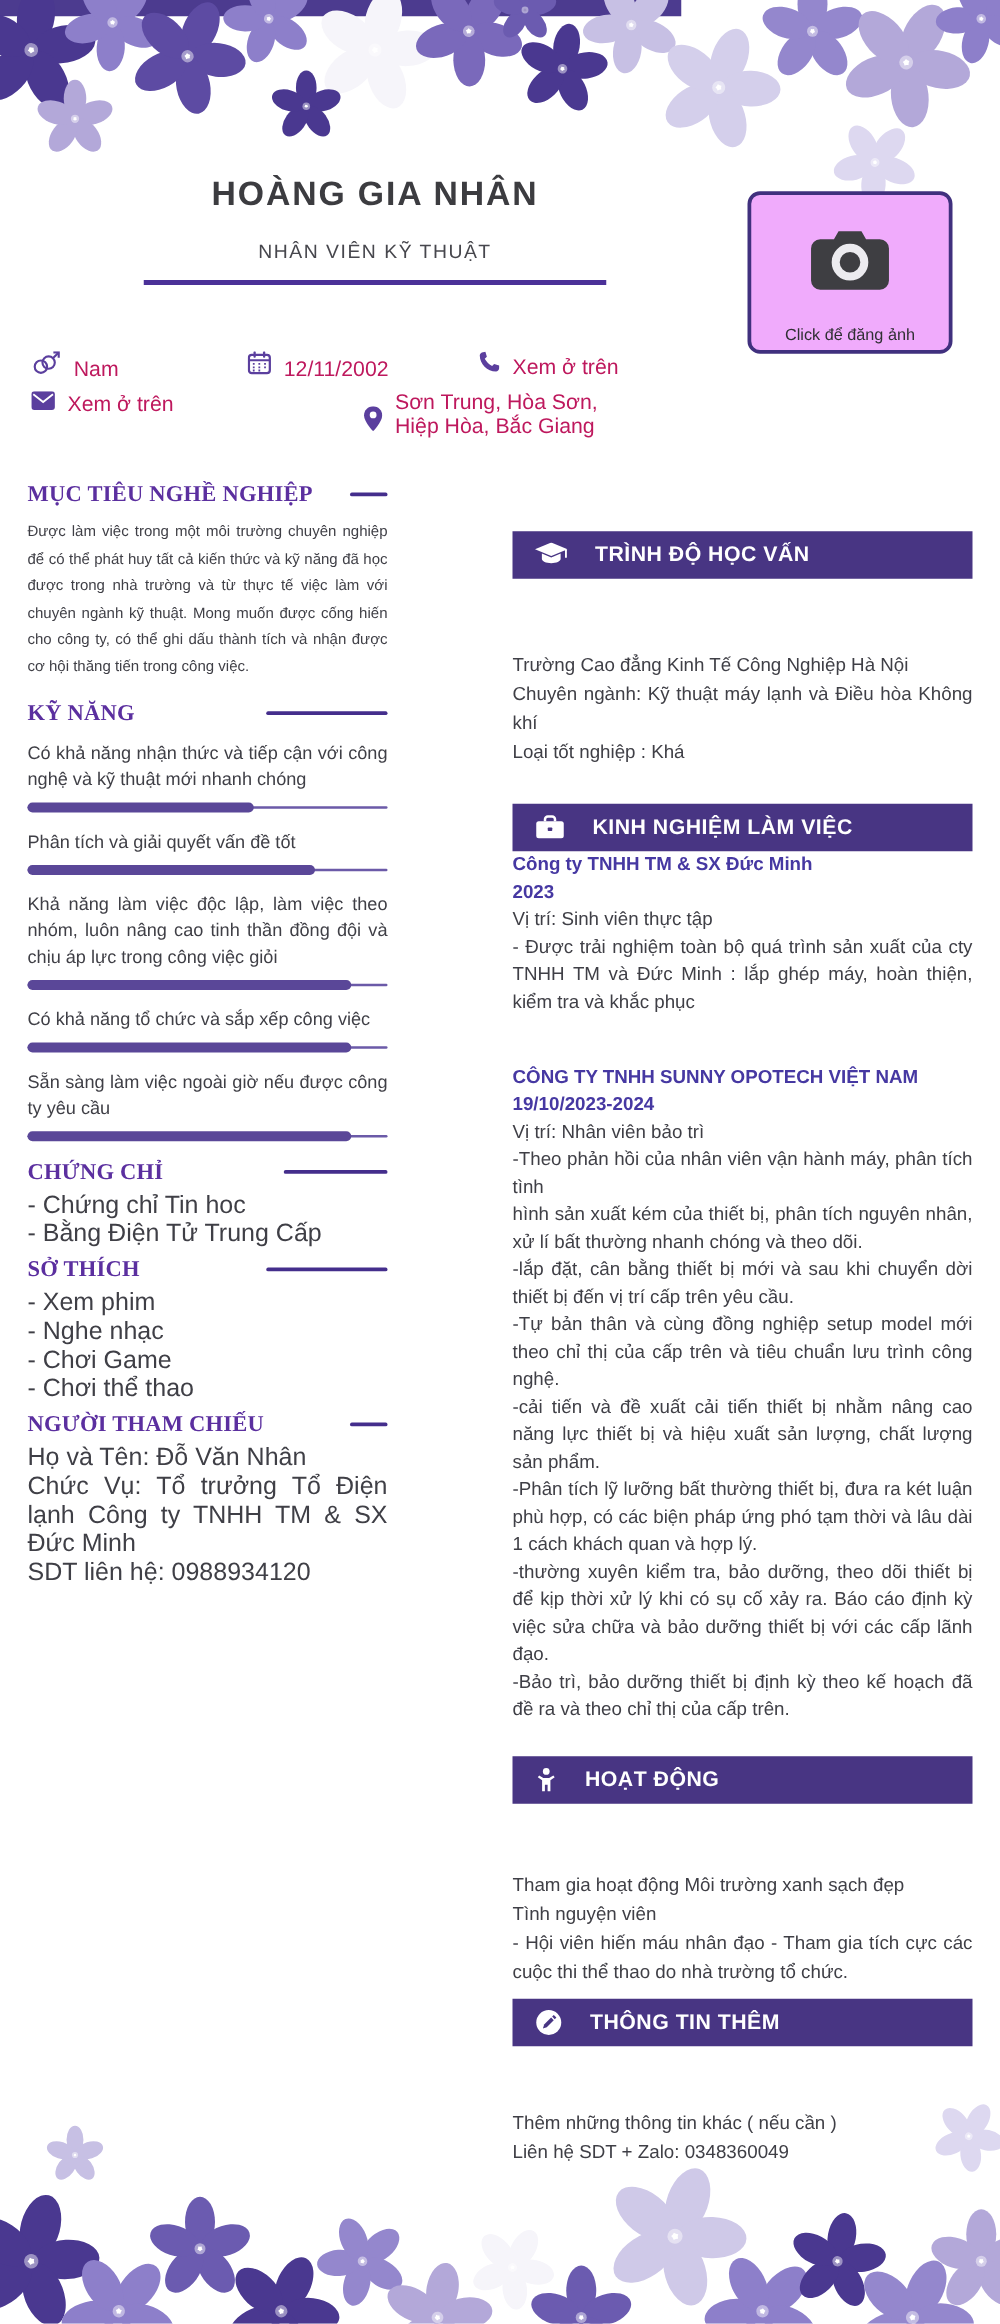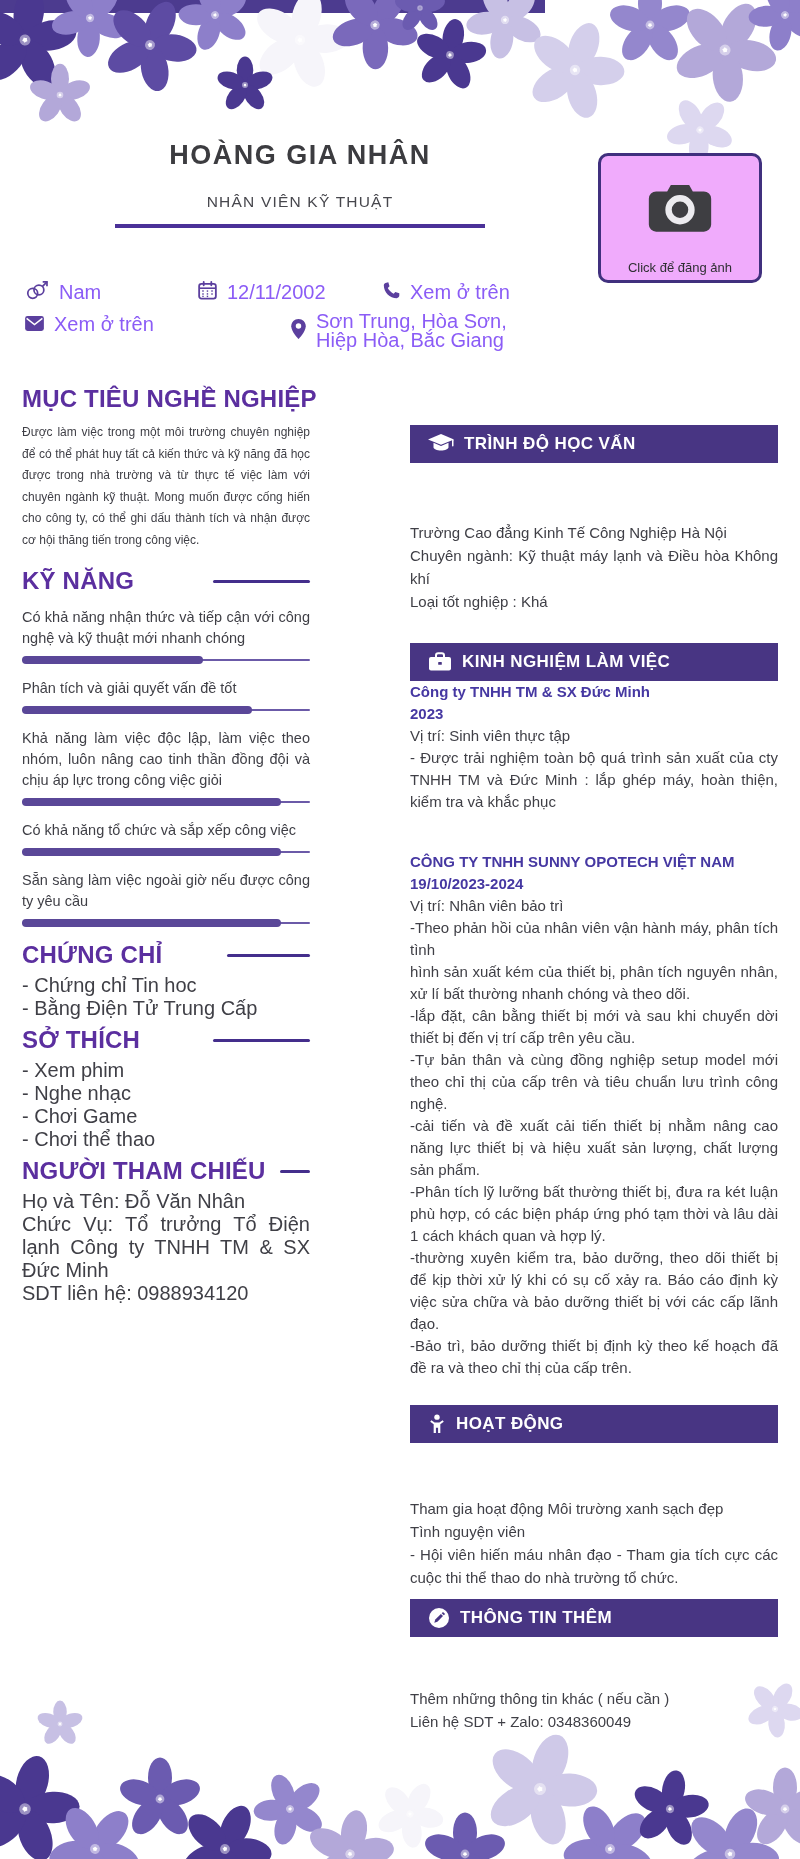--- a/index.html
+++ b/index.html
@@ -24,46 +24,46 @@
   .title-underline{margin-top:13px;height:4px;background:#4b3198;width:370px;margin-left:5px;}
 
   
   .photo{position:absolute;left:598px;top:153px;width:164px;height:130px;background:#f0abfc;
          border:3px solid #40307e;border-radius:10px;z-index:4;display:flex;flex-direction:column;
          align-items:center;justify-content:flex-end;cursor:pointer;}
   .photo svg{position:absolute;top:26px;left:50%;transform:translateX(-50%);}
   .photo-label{font-size:13px;color:#2f2f33;padding-bottom:5px;}
 
   
-  .contact{position:absolute;display:flex;gap:10px;align-items:center;font-size:20px;color:#8b5cf6;z-index:3;}
+  .contact{position:absolute;display:flex;gap:10px;align-items:flex-end;font-size:17px;color:#be185d;z-index:3;}
   .contact .ic{color:#5b3f9e;flex:0 0 auto;margin-top:1px;}
   .contact .val{line-height:19px;}
 
   
   .col-left{position:absolute;left:22px;top:385px;width:288px;z-index:3;}
   .col-right{position:absolute;left:410px;top:425px;width:368px;z-index:3;}
 
   .lh{display:flex;align-items:center;}
-  .lh h2{font-size:24px;font-weight:bold;color:var(--heading);letter-spacing:.2px;white-space:nowrap;}
+  .lh h2{font-size:18px;font-weight:bold;color:var(--heading);letter-spacing:.2px;white-space:nowrap;font-family:Liberation Serif, serif;}
   .hline{height:3px;background:var(--line);border-radius:2px;margin-left:auto;}
   .w30{width:30px;} .w97{width:97px;} .w83{width:83px;}
 
   .obj-body{margin-top:9px;font-size:12px;line-height:21.5px;text-align:justify;}
 
   .skills{margin-top:12px;}
   .skill{margin-bottom:14px;}
   .skill .slabel{font-size:14.5px;line-height:21px;text-align:justify;}
   .sbar{position:relative;height:8px;margin-top:7px;}
   .strack{position:absolute;left:0;right:0;top:3px;height:2px;background:#6b5aa8;border-radius:2px;}
   .sfill{position:absolute;left:0;top:0;height:8px;border-radius:4px;background:var(--accent);width:50%;} .mt6{margin-top:6px;} .mt16{margin-top:16px;}
   .plist{margin-top:5px;}
   .plist p{font-size:20px;line-height:23px;}
   .ref-lines p{text-align:justify;}
 
-  .secbar{height:38px;background:var(--bar);display:flex;align-items:center;gap:10px;
+  .secbar{height:38px;background:var(--bar);display:flex;align-items:center;gap:22px;
           padding-left:18px;color:#fff;}
   .secbar .sic{flex:0 0 auto;display:flex;}
   .secbar .stitle{font-size:17px;font-weight:bold;letter-spacing:.4px;}
 
   .sec-content{margin-top:58px;}
   .sec-content p{font-size:15px;line-height:23px;text-align:justify;}
   .job{margin-top:0;}
   .job .company{font-size:15px;font-weight:bold;color:var(--company);line-height:22px;}
   .job .period{font-size:15px;font-weight:bold;color:var(--company);line-height:22px;}
   .job p{font-size:15px;line-height:22px;text-align:justify;}

